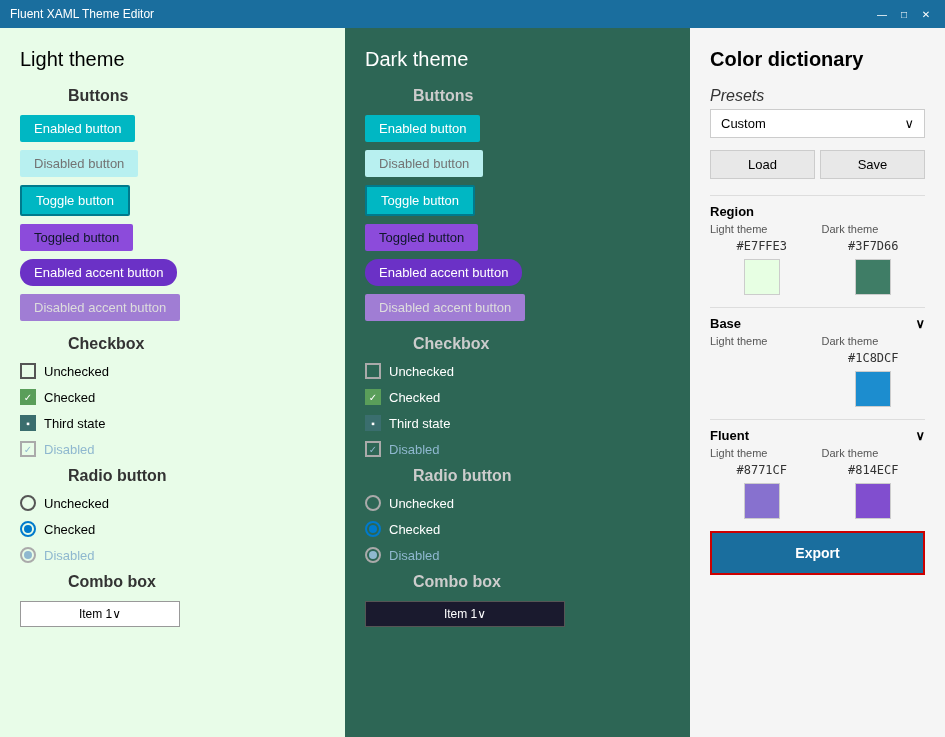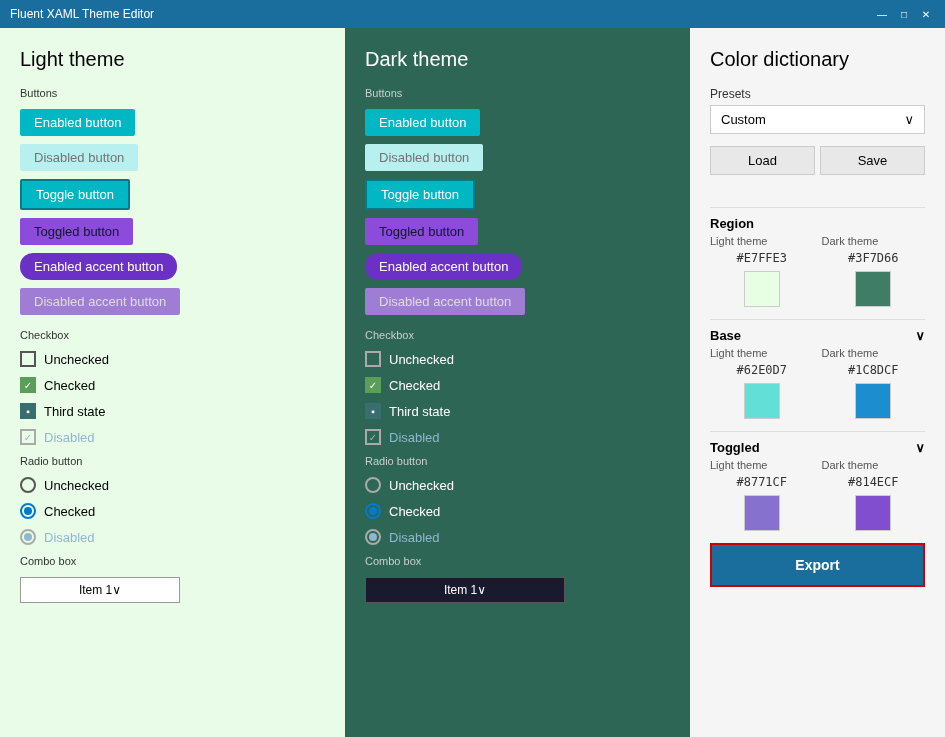--- a/index.html
+++ b/index.html
@@ -54,25 +54,26 @@
 
     .panel-title {
       font-size: 20px;
       font-weight: 300;
       margin-bottom: 16px;
       color: #000;
     }
     .dark-panel .panel-title { color: white; }
 
     .section-label {
-      font-size: 11px;
-      font-weight: 400;
+      font-size: 16px;
+      font-weight: 700;
       color: #333;
       margin-bottom: 10px;
       margin-top: 14px;
+      margin-left: 48px;
     }
     .dark-panel .section-label { color: #ccc; }
 
     
     .btn {
       display: inline-block;
       padding: 6px 14px;
       border: none;
       cursor: pointer;
       font-size: 13px;
@@ -194,41 +195,41 @@
     .dark-panel .combo-box {
       background: #1a1a2e;
       border-color: #555;
       color: white;
       width: 200px;
     }
 
     
     .color-dict-title {
       font-size: 20px;
-      font-weight: 400;
+      font-weight: 700;
       margin-bottom: 16px;
     }
-    .presets-label { font-size: 12px; color: #333; margin-bottom: 4px; }
+    .presets-label { font-size: 16px; color: #333; margin-bottom: 4px; font-style: italic; }
     .presets-select {
       width: 100%;
       border: 1px solid #ccc;
       background: white;
       padding: 6px 10px;
       display: flex;
       align-items: center;
       justify-content: space-between;
       cursor: pointer;
       margin-bottom: 12px;
       font-size: 13px;
       gap: 17px;
     }
     .load-save-row {
       display: flex;
       gap: 5px;
-      margin-bottom: 32px;
+      margin-bottom: 16px;
     }
     .load-btn, .save-btn {
       flex: 1;
       padding: 6px;
       border: 1px solid #ccc;
       background: #e8e8e8;
       cursor: pointer;
       text-align: center;
       font-size: 13px;
     }
@@ -448,36 +449,32 @@
       </div>
     </div>
 
     <div class="color-section-header">
       <span>Base</span>
       <span>∨</span>
     </div>
     <div class="color-themes-row">
       <div class="color-theme-col">
         <div class="color-theme-label">Light theme</div>
-        <div class="color-swatch-row">
-          <span class="color-hex">#62E0D7</span>
-          <div class="color-swatch" style="background:#62E0D7;"></div>
-        </div>
       </div>
       <div class="color-theme-col">
         <div class="color-theme-label">Dark theme</div>
         <div class="color-swatch-row">
           <span class="color-hex">#1C8DCF</span>
           <div class="color-swatch" style="background:#1C8DCF;"></div>
         </div>
       </div>
     </div>
 
     <div class="color-section-header">
-      <span>Toggled</span>
+      <span>Fluent</span>
       <span>∨</span>
     </div>
     <div class="color-themes-row">
       <div class="color-theme-col">
         <div class="color-theme-label">Light theme</div>
         <div class="color-swatch-row">
           <span class="color-hex">#8771CF</span>
           <div class="color-swatch" style="background:#8771CF;"></div>
         </div>
       </div>

